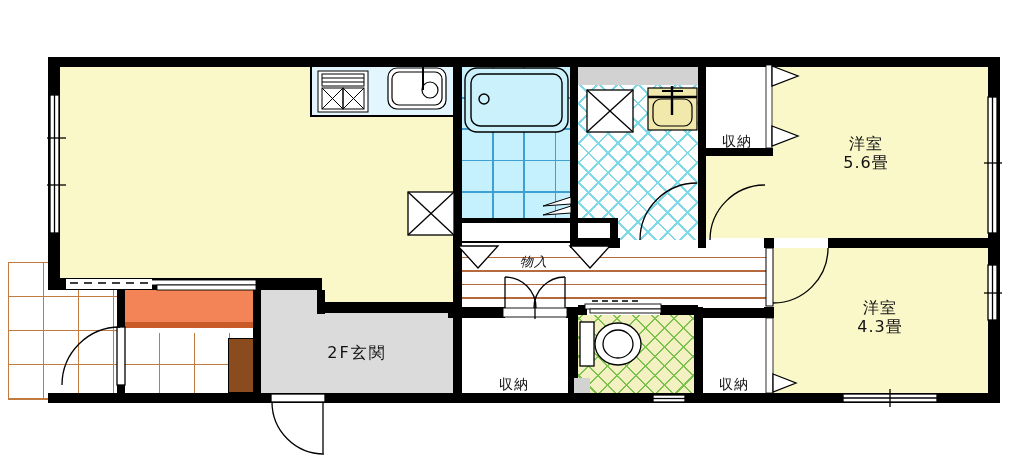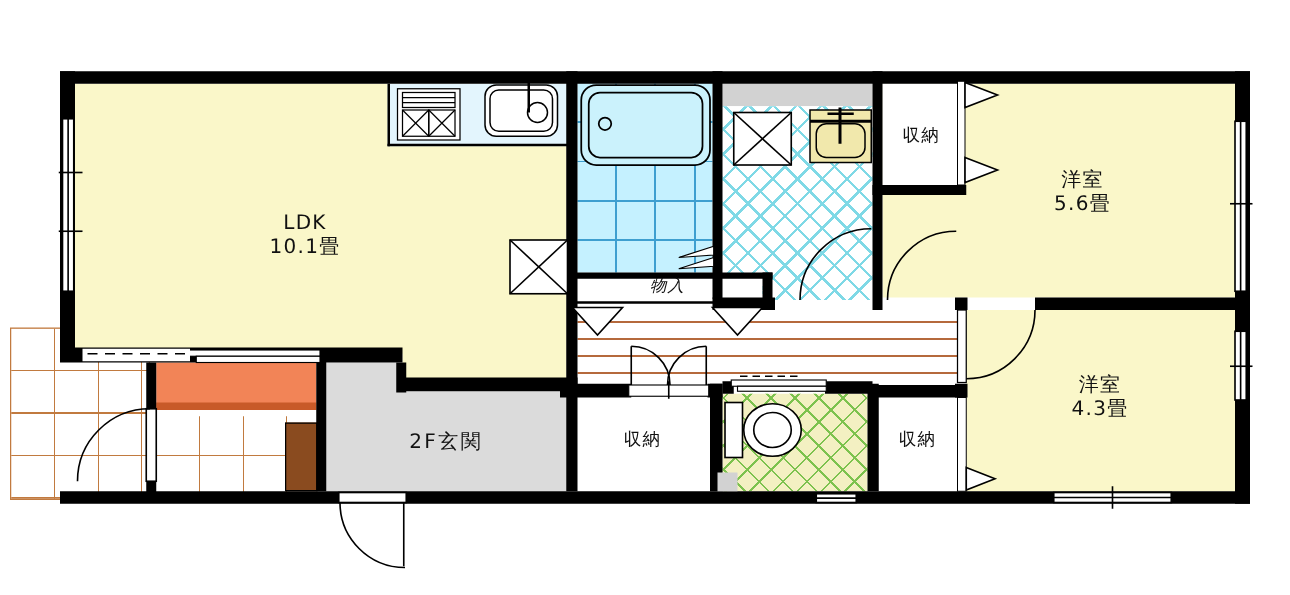--- a/index.html
+++ b/index.html
@@ -28,21 +28,21 @@
     background-image:repeating-linear-gradient(to right,transparent 0 34px,#C17A3F 34px 35px),
                      repeating-linear-gradient(to bottom,transparent 0 33px,#C17A3F 33px 34px);}
   .porch{background-color:#fff;
     background-image:repeating-linear-gradient(to right,transparent 0 34px,#C17A3F 34px 35px),
                      repeating-linear-gradient(to bottom,transparent 0 31px,#C17A3F 31px 32px);}
   .orangestep{background:#F28457;border-bottom:6px solid #C85A28;}
   .cabinet{background:#8A4B1F;border:1px solid #000;}
   .ps{background:#D2D2D2;}
   .lbl{position:absolute;color:#111;text-align:center;line-height:1.2;white-space:nowrap;
        transform:translateX(-50%);font-size:16px;letter-spacing:1px;}
-  .lbl.small{font-size:14px;}
+  .lbl.small{font-size:14px;margin-top:32px;}
   svg.overlay{position:absolute;left:0;top:0;}
 </style>
 </head>
 <body>
 
 <div id="canvas">
 
   <div class="fill terrace abs" style="left:8px;top:262px;width:110px;height:136px;"></div>
   <div class="fill orangestep" style="left:125px;top:290px;width:128px;height:32px;"></div>
   <div class="fill porch" style="left:125px;top:333px;width:128px;height:62px;"></div>
@@ -237,24 +237,20 @@
       </g>
 
       <g stroke-width="1.3">
         <rect x="580" y="322" width="14" height="44" fill="#fff"></rect>
         <ellipse cx="618" cy="344" rx="23" ry="21" fill="#fff"></ellipse>
         <ellipse cx="618" cy="344" rx="15" ry="14"></ellipse>
       </g>
     </g>
   </svg>
 
-  <div class="lbl" style="left:244px;top:168px;">
-    <div>LDK</div>
-    <div>10.1畳</div>
-  </div>
   <div class="lbl" style="left:866px;top:134px;">
     <div>洋室</div>
     <div>5.6畳</div>
   </div>
   <div class="lbl" style="left:880px;top:298px;">
     <div>洋室</div>
     <div>4.3畳</div>
   </div>
   <div class="lbl small" style="left:737px;top:101px;">収納</div>
   <div class="lbl small" style="left:514px;top:344px;">収納</div>

